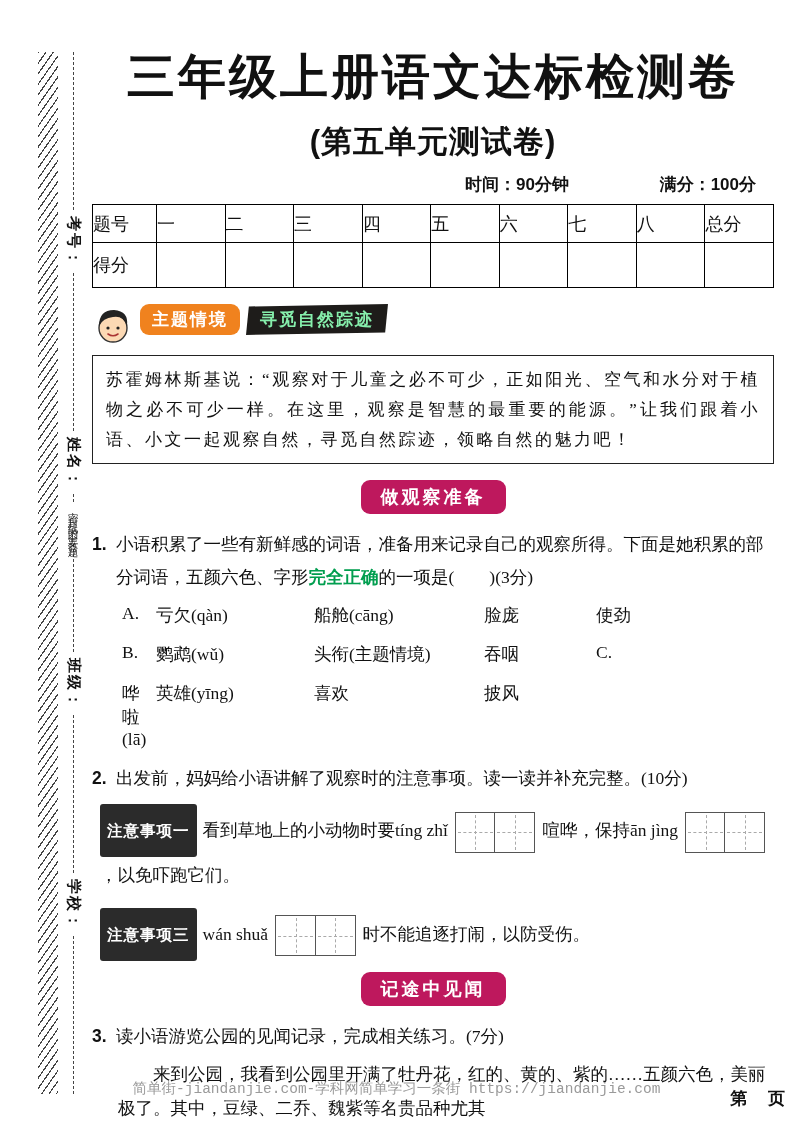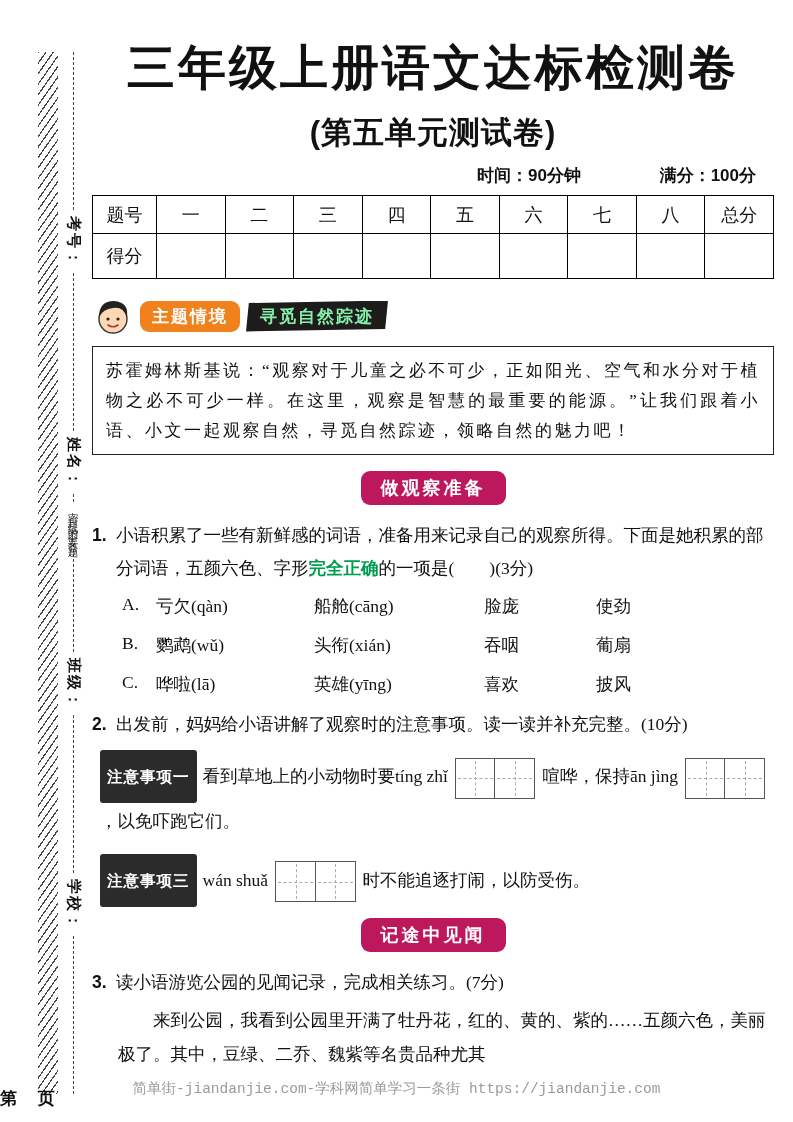--- a/index.html
+++ b/index.html
@@ -34,48 +34,48 @@
     font-size:10.5px; letter-spacing:5px; color:#222; background:#fff;
     font-family:"Liberation Sans", sans-serif;
   }
 
   
   .main { position:absolute; left:92px; top:30px; width:682px; }
 
   h1.title {
     font-family:"Liberation Sans", sans-serif;
     font-size:48px; font-weight:900; text-align:center;
-    letter-spacing:3px; margin-top:6px; white-space:nowrap;
+    letter-spacing:3px; margin-top:15px; white-space:nowrap;
   }
   h2.subtitle {
     font-family:"Liberation Sans", sans-serif;
     font-size:31px; font-weight:900; text-align:center;
     margin-top:12px; letter-spacing:1px;
   }
   .meta {
     font-family:"Liberation Sans", sans-serif;
     font-size:17px; font-weight:bold;
     text-align:right; padding-right:18px; margin-top:10px;
   }
-  .meta span { margin-left:46px;padding-left:28px; }
+  .meta span { margin-left:58px;padding-left:28px; }
 
   table.score-table {
     width:100%; border-collapse:collapse; margin-top:8px;
     font-family:"Liberation Sans", sans-serif; font-size:18px;
     table-layout:fixed;
   }
   table.score-table td {
-    border:1.6px solid #000; text-align:center; vertical-align:middle;
+    border:1.6px solid #000; vertical-align:middle;
   }
   table.score-table tr:first-child td { height:38px; }
   table.score-table tr:last-child td { height:45px; }
   table.score-table td:first-child { width:64px; }
 
   
-  .theme-row { display:flex; align-items:center; margin-top:16px; gap:6px; }
+  .theme-row { display:flex; align-items:flex-start; margin-top:16px; gap:6px; }
   .kid { flex:0 0 auto; }
   .badge {
     background:#f0821e; color:#fff;
     font-family:"Liberation Sans", sans-serif; font-weight:bold; font-size:17px;
     padding:4px 12px; border-radius:9px; letter-spacing:2px;
   }
   .theme-title {
     background:#1e1c1a; color:#86efac;
     font-family:"Liberation Sans", sans-serif; font-weight:bold; font-size:17px;
     padding:4px 14px; letter-spacing:2px;
@@ -120,21 +120,21 @@
   .passage { font-size:17.5px; line-height:1.95; margin-top:4px; padding:0 4px 0 26px; text-indent:2em; font-weight:500; }
 
   
   .watermark {
     position:absolute; left:0; right:0; bottom:24px;
     text-align:center; color:#9a9a9a; font-size:14.5px;
     font-family:Liberation Mono, monospace;
   }
   .pagenum {
     position:absolute; left:0; right:0; bottom:12px;
-    text-align:left; font-size:17px; font-weight:bold; letter-spacing:8px;
+    text-align:right; font-size:17px; font-weight:bold; letter-spacing:8px;
     font-family:"Liberation Sans", sans-serif;
   }
 </style>
 </head>
 <body>
 
 <div class="hatch"></div>
 
 <div class="sidebar">
   <div class="dash"></div>
@@ -212,23 +212,22 @@
 
   <div class="options">
     <span>A.</span>
     <span>亏欠(qàn)</span>
     <span>船舱(cāng)</span>
     <span>脸庞</span>
     <span>使劲</span>
 
     <span>B.</span>
     <span>鹦鹉(wǔ)</span>
-    <span>头衔(xián)</span>
+    <span>头衔(主题情境)</span>
     <span>吞咽</span>
-    <span>葡扇</span>
 
     <span>C.</span>
     <span>哗啦(lā)</span>
     <span>英雄(yīng)</span>
     <span>喜欢</span>
     <span>披风</span>
   </div>
 
   <div class="question" style="margin-top:12px;">
     <span class="qnum">2.</span>

